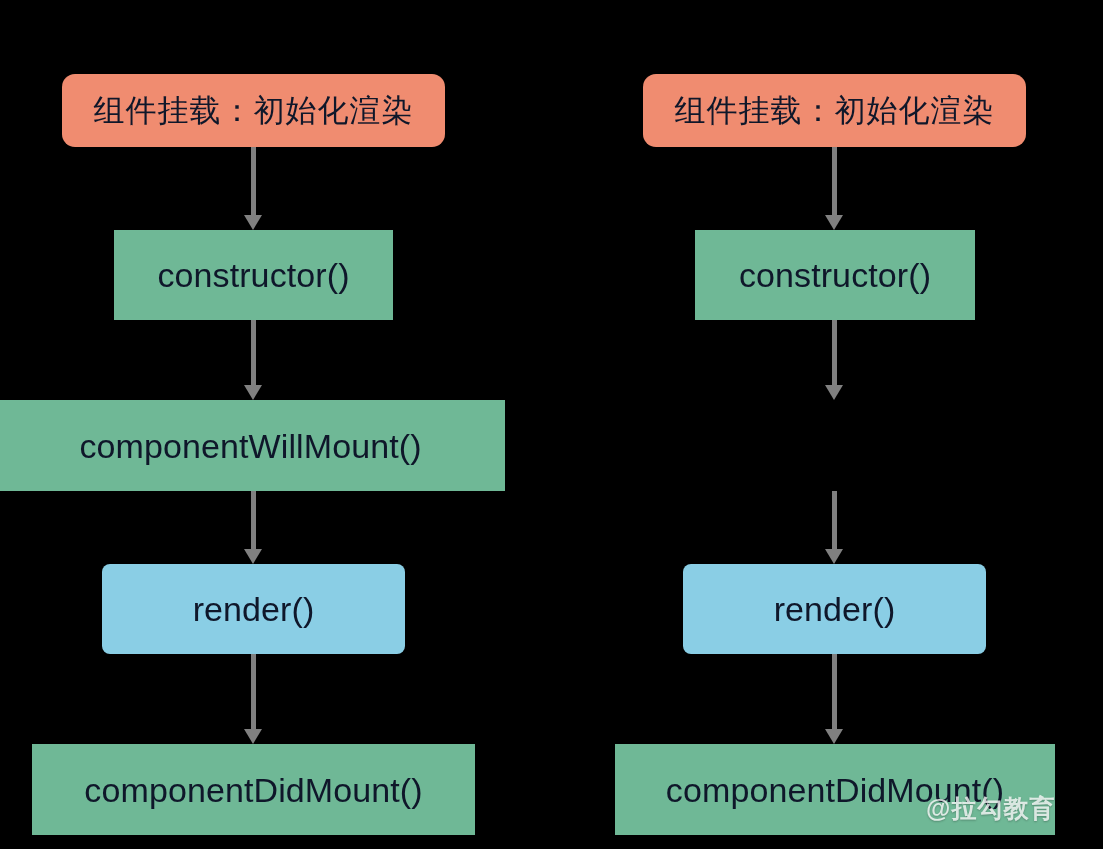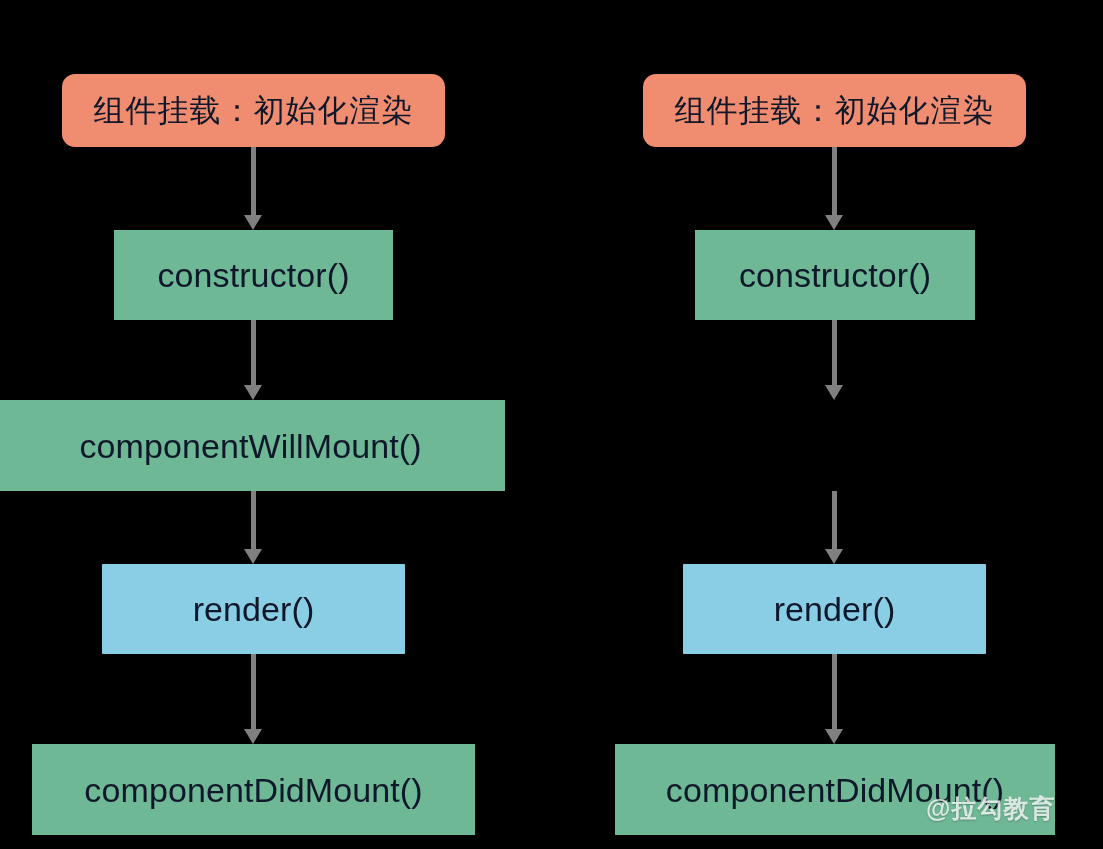--- a/index.html
+++ b/index.html
@@ -44,21 +44,21 @@
     letter-spacing: 1px;
   }
 
   .node.green {
     background: #6FB896;
     border-radius: 0;
   }
 
   .node.blue {
     background: #8ACEE5;
-    border-radius: 1px;
+    border-radius: 8px;
     align-items: center;
   }
 
   .node .label {
     display: block;
     line-height: 1;
   }
 
   
   .arrow {

